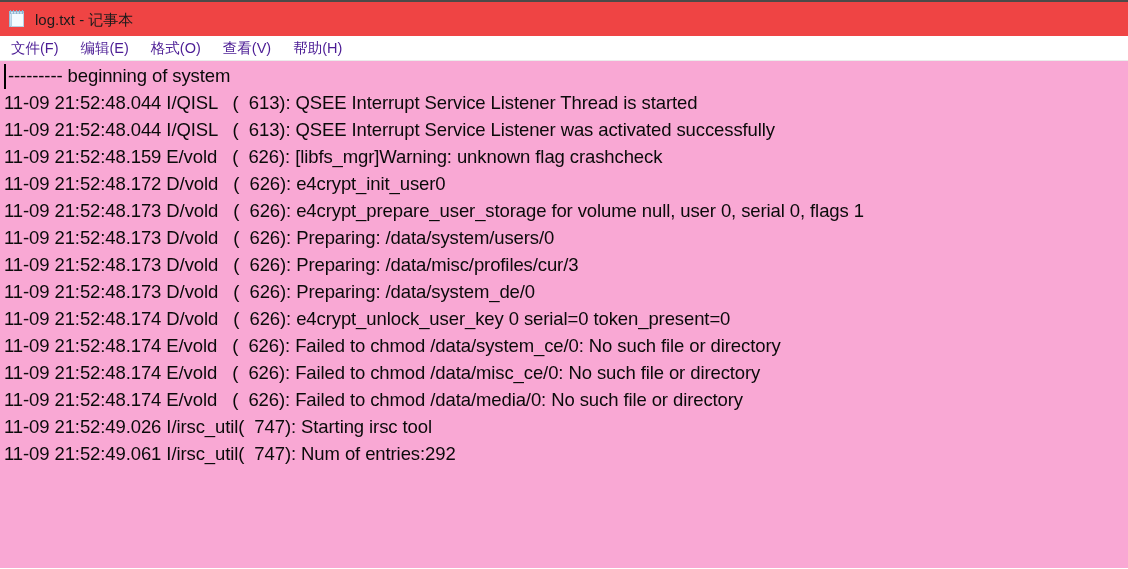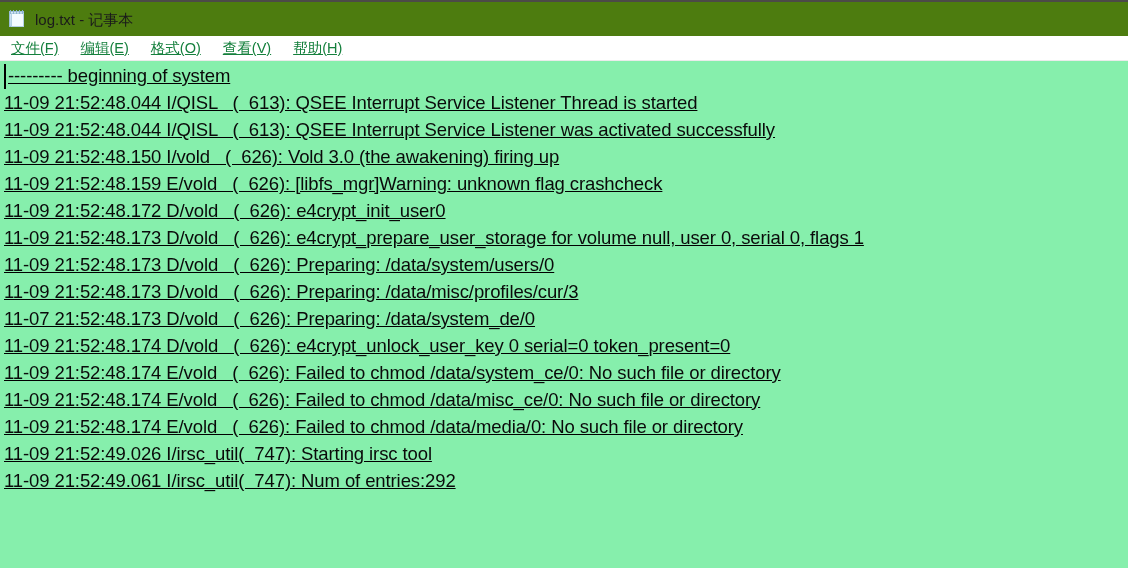--- a/index.html
+++ b/index.html
@@ -21,21 +21,21 @@
     height: 569px;
     background: #ffffff;
     box-sizing: border-box;
     border-top: 2px solid #4c4a48;
     overflow: hidden;
   }
 
   
   #titlebar {
     height: 34px;
-    background: #4d7c0f;
+    background: #ef4444;
     display: flex;
     align-items: center;
     padding-left: 8px;
     box-sizing: border-box;
   }
   #app-icon {
     width: 18px;
     height: 18px;
     flex: 0 0 18px;
     position: relative;
@@ -78,39 +78,37 @@
     height: 25px;
     background: #ffffff;
     display: flex;
     align-items: center;
     padding-left: 10px;
     box-sizing: border-box;
     border-bottom: 1px solid #ebebeb;
   }
   .menu-item {
     font-size: 14.5px;
-    color: #15803d;
+    color: #4c1d95;
     line-height: 1;
     white-space: nowrap;
     margin-right: 20px;
     cursor: default;
     padding: 2px 1px;
-    text-decoration: underline;
   }
   .menu-item:last-child { margin-right: 0; }
 
   
   #textarea {
     position: relative;
     height: 507px;
-    background: #86efac;
+    background: #f9a8d4;
     overflow: hidden;
     padding-left: 4px;
     box-sizing: border-box;
-    text-decoration: underline;
   }
   #caret {
     position: absolute;
     left: 4px;
     top: 3px;
     width: 1.6px;
     height: 25px;
     background: #000000;
   }
   #lines {
@@ -151,27 +149,26 @@
     <span class="menu-item">查看(V)</span>
     <span class="menu-item">帮助(H)</span>
   </div>
 
   <div id="textarea">
     <div id="caret"></div>
     <div id="lines">
         <div class="log-line first-line">--------- beginning of system</div>
         <div class="log-line">11-09 21:52:48.044 I/QISL   (  613): QSEE Interrupt Service Listener Thread is started</div>
         <div class="log-line">11-09 21:52:48.044 I/QISL   (  613): QSEE Interrupt Service Listener was activated successfully</div>
-        <div class="log-line">11-09 21:52:48.150 I/vold   (  626): Vold 3.0 (the awakening) firing up</div>
         <div class="log-line">11-09 21:52:48.159 E/vold   (  626): [libfs_mgr]Warning: unknown flag crashcheck</div>
         <div class="log-line">11-09 21:52:48.172 D/vold   (  626): e4crypt_init_user0</div>
         <div class="log-line">11-09 21:52:48.173 D/vold   (  626): e4crypt_prepare_user_storage for volume null, user 0, serial 0, flags 1</div>
         <div class="log-line">11-09 21:52:48.173 D/vold   (  626): Preparing: /data/system/users/0</div>
         <div class="log-line">11-09 21:52:48.173 D/vold   (  626): Preparing: /data/misc/profiles/cur/3</div>
-        <div class="log-line">11-07 21:52:48.173 D/vold   (  626): Preparing: /data/system_de/0</div>
+        <div class="log-line">11-09 21:52:48.173 D/vold   (  626): Preparing: /data/system_de/0</div>
         <div class="log-line">11-09 21:52:48.174 D/vold   (  626): e4crypt_unlock_user_key 0 serial=0 token_present=0</div>
         <div class="log-line">11-09 21:52:48.174 E/vold   (  626): Failed to chmod /data/system_ce/0: No such file or directory</div>
         <div class="log-line">11-09 21:52:48.174 E/vold   (  626): Failed to chmod /data/misc_ce/0: No such file or directory</div>
         <div class="log-line">11-09 21:52:48.174 E/vold   (  626): Failed to chmod /data/media/0: No such file or directory</div>
         <div class="log-line">11-09 21:52:49.026 I/irsc_util(  747): Starting irsc tool</div>
         <div class="log-line">11-09 21:52:49.061 I/irsc_util(  747): Num of entries:292</div>
       </div>
   </div>
 
 </div>

